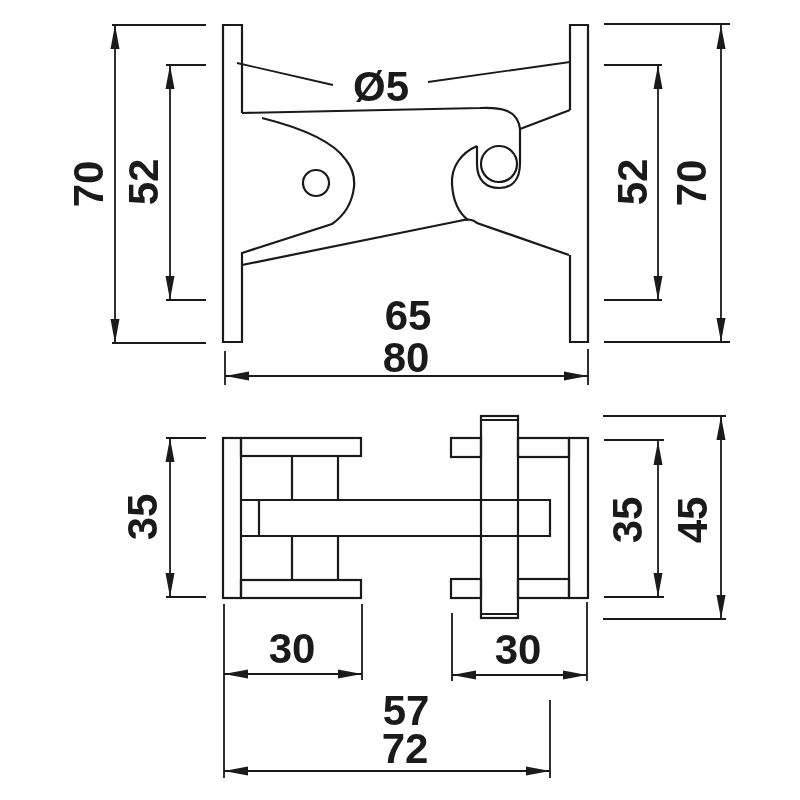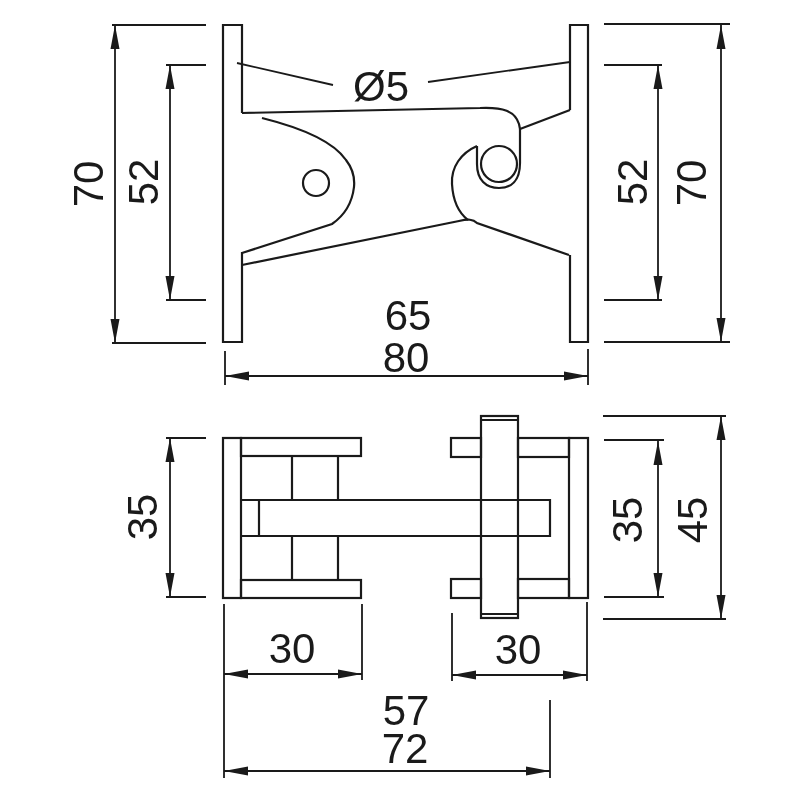--- a/index.html
+++ b/index.html
@@ -2,21 +2,21 @@
 <html style="--ink: #1a1a1a; --paper: #ffffff;"><head>
 <meta charset="utf-8">
 <style>
   :root { --ink: #1a1a1a; --paper: #ffffff; }
   html, body {
     margin: 0; padding: 0;
     width: 800px; height: 800px;
     background: var(--paper);
     font-family: "Liberation Sans", sans-serif;
   }
-  #stage { width: 800px; height: 580px; position: relative; }
+  #stage { width: 800px; height: 580px; position: relative; font-weight: bold; }
   svg { display: block; }
   .geo   { stroke: var(--ink); stroke-width: 2.2; fill: none; stroke-linecap: butt; stroke-linejoin: miter; }
   .thin  { stroke: var(--ink); stroke-width: 1.8; fill: none; }
   .arr   { fill: var(--ink); stroke: none; }
   text.dim {
     fill: var(--ink);
     font-family: "Liberation Sans", sans-serif;
     font-size: 42px;
     letter-spacing: 0px;
   }

